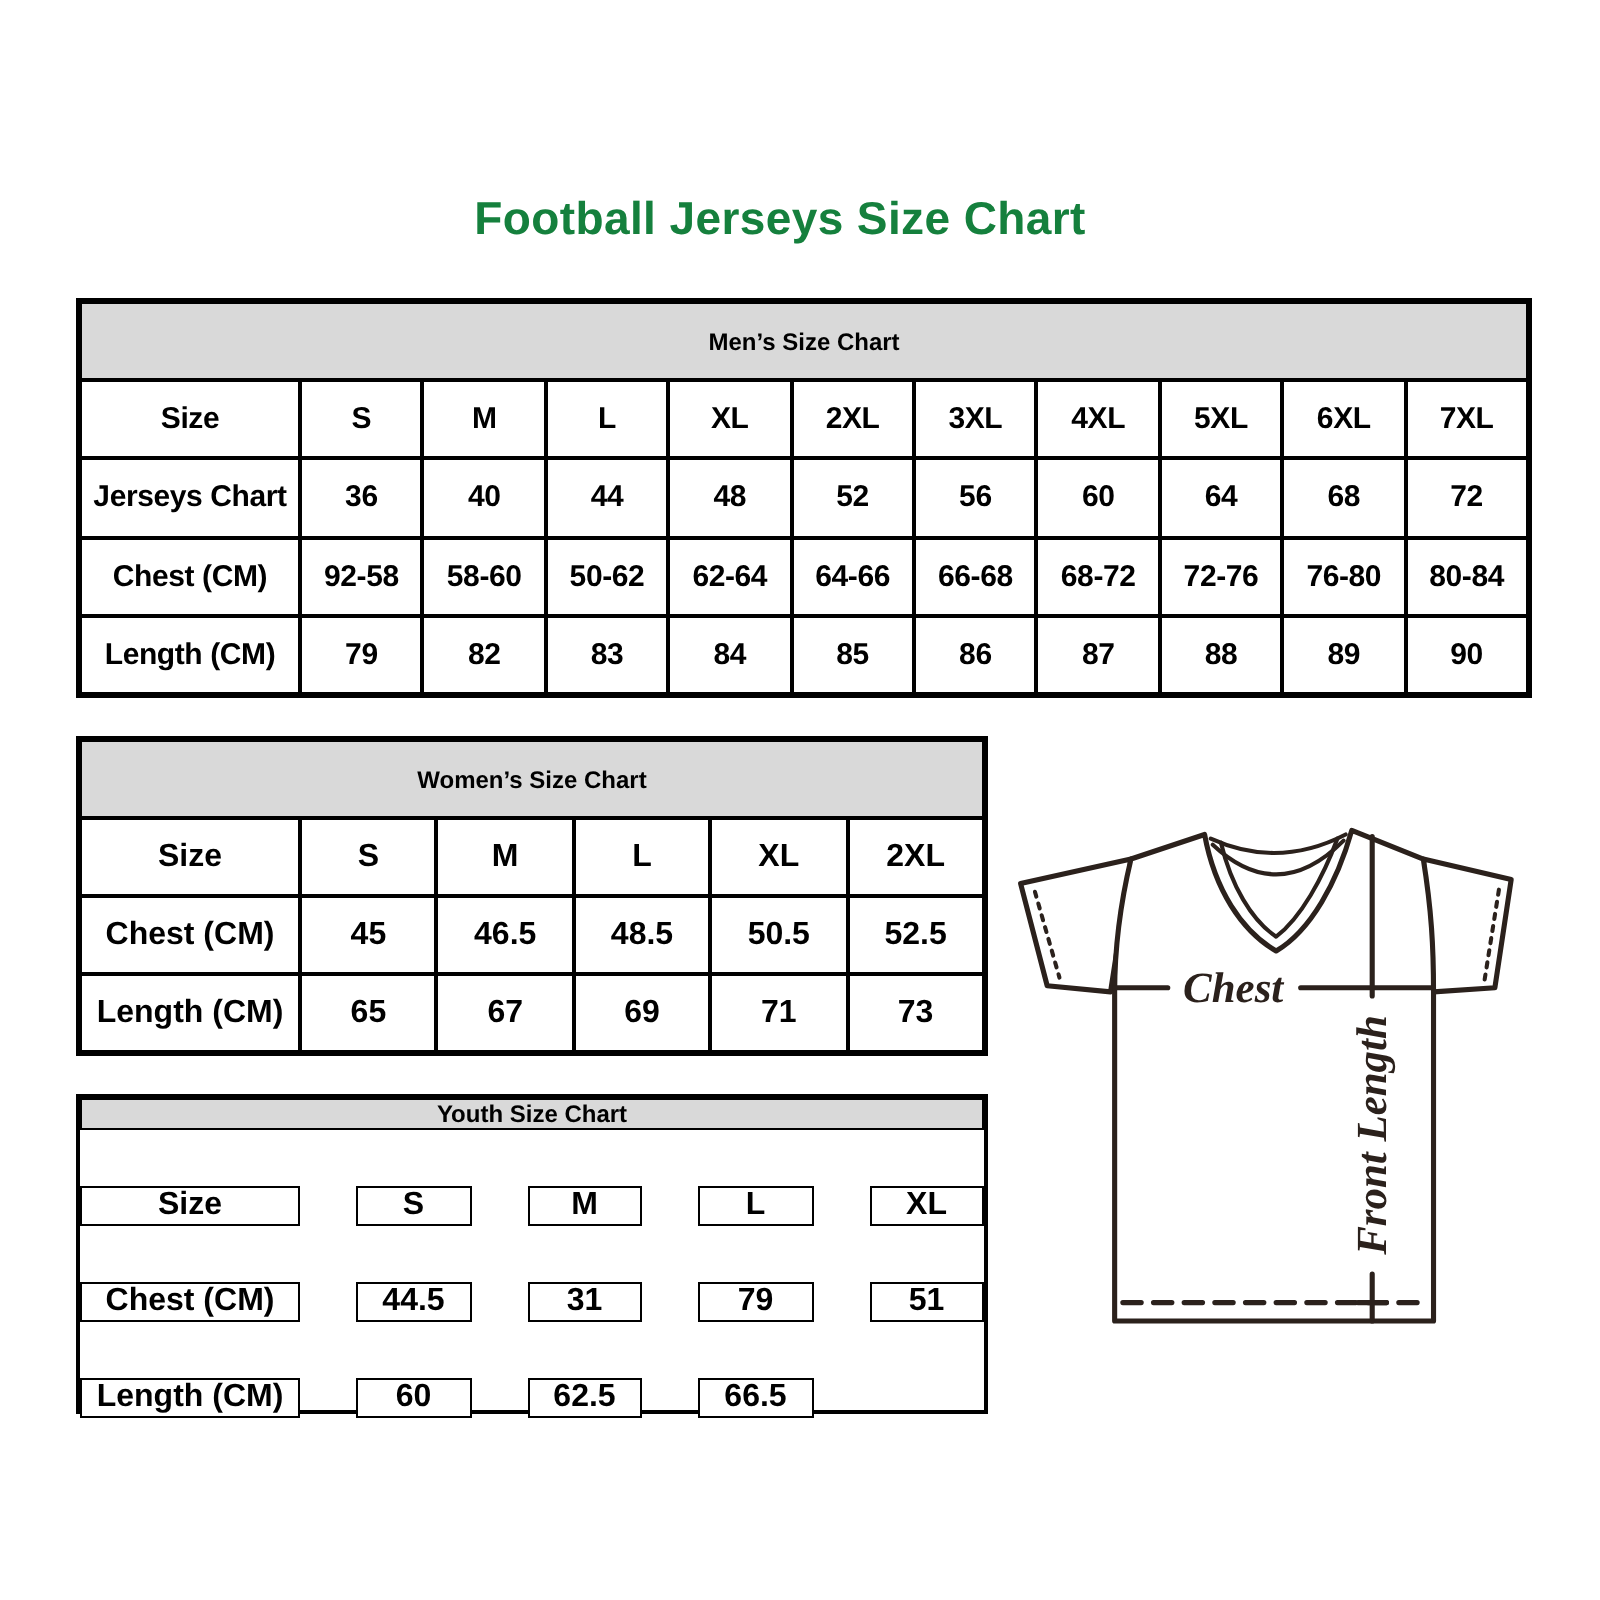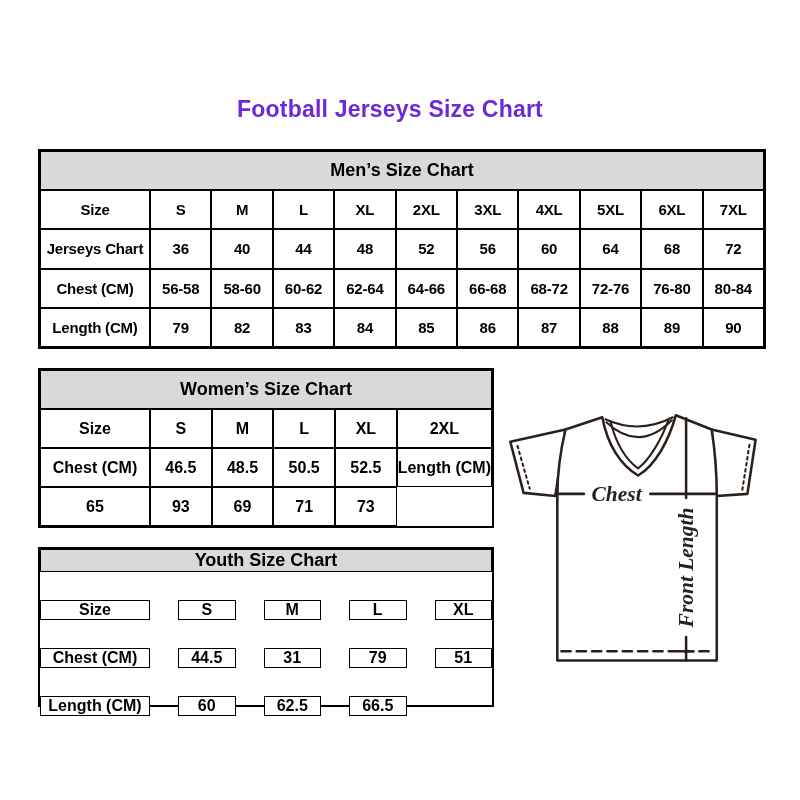--- a/index.html
+++ b/index.html
@@ -2,30 +2,30 @@
 <html><head>
 <meta charset="utf-8">
 <style>
   html,body{margin:0;padding:0;}
   body{
     width:800px;height:800px;position:relative;background:#ffffff;
     font-family:"Liberation Sans",sans-serif;color:#111111;overflow:hidden;
   }
   .page-title{
     position:absolute;top:96px;left:0;width:780px;text-align:center;
-    font-size:23px;font-weight:bold;color:#6d28d9;letter-spacing:0.2px;
+    font-size:23px;font-weight:bold;color:#15803d;letter-spacing:0.2px;
   }
   .size-table{
     position:absolute;display:grid;background:#ffffff;color:#000000;
     border:2px solid #000000;box-sizing:border-box;font-weight:bold;
   }
   .size-table .tbl-title{
     grid-column:1/-1;background:#d9d9d9;border:1px solid #000000;
     display:flex;align-items:center;justify-content:center;
-    font-size:18px;box-sizing:border-box;
+    font-size:12px;box-sizing:border-box;
   }
   .size-table .cell{
     border:1px solid #000000;background:#ffffff;box-sizing:border-box;
     display:flex;align-items:center;justify-content:center;white-space:nowrap;
   }
   .mens{left:38px;top:149px;width:728px;height:200px;
     grid-template-columns:110px repeat(10,1fr);grid-template-rows:repeat(5,1fr);}
   .mens .cell{font-size:15px;letter-spacing:-0.2px;}
   .womens{left:38px;top:368px;width:456px;height:160px;
     grid-template-columns:110px repeat(5,1fr);grid-template-rows:repeat(4,1fr);}
@@ -62,23 +62,23 @@
     <div class="cell">40</div>
     <div class="cell">44</div>
     <div class="cell">48</div>
     <div class="cell">52</div>
     <div class="cell">56</div>
     <div class="cell">60</div>
     <div class="cell">64</div>
     <div class="cell">68</div>
     <div class="cell">72</div>
     <div class="cell">Chest (CM)</div>
-    <div class="cell">56-58</div>
+    <div class="cell">92-58</div>
     <div class="cell">58-60</div>
-    <div class="cell">60-62</div>
+    <div class="cell">50-62</div>
     <div class="cell">62-64</div>
     <div class="cell">64-66</div>
     <div class="cell">66-68</div>
     <div class="cell">68-72</div>
     <div class="cell">72-76</div>
     <div class="cell">76-80</div>
     <div class="cell">80-84</div>
     <div class="cell">Length (CM)</div>
     <div class="cell">79</div>
     <div class="cell">82</div>
@@ -93,27 +93,28 @@
   </div>
 <div class="size-table womens">
     <div class="tbl-title">Women’s Size Chart</div>
     <div class="cell">Size</div>
     <div class="cell">S</div>
     <div class="cell">M</div>
     <div class="cell">L</div>
     <div class="cell">XL</div>
     <div class="cell">2XL</div>
     <div class="cell">Chest (CM)</div>
+    <div class="cell">45</div>
     <div class="cell">46.5</div>
     <div class="cell">48.5</div>
     <div class="cell">50.5</div>
     <div class="cell">52.5</div>
     <div class="cell">Length (CM)</div>
     <div class="cell">65</div>
-    <div class="cell">93</div>
+    <div class="cell">67</div>
     <div class="cell">69</div>
     <div class="cell">71</div>
     <div class="cell">73</div>
   </div>
 <div class="size-table youth">
     <div class="tbl-title">Youth Size Chart</div>
     <div class="cell">Size</div>
     <div class="cell">S</div>
     <div class="cell">M</div>
     <div class="cell">L</div>

